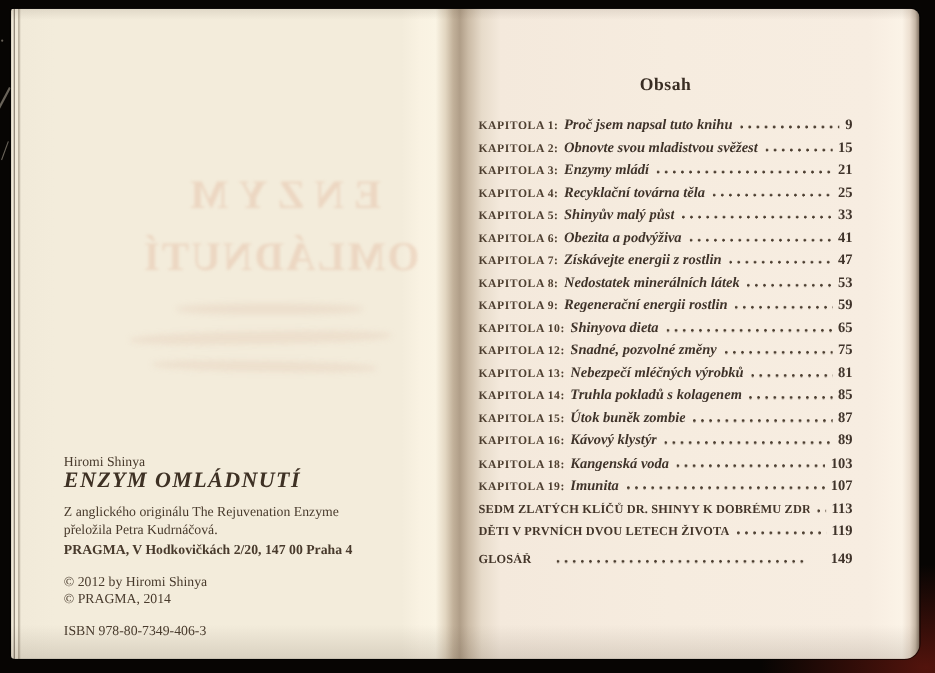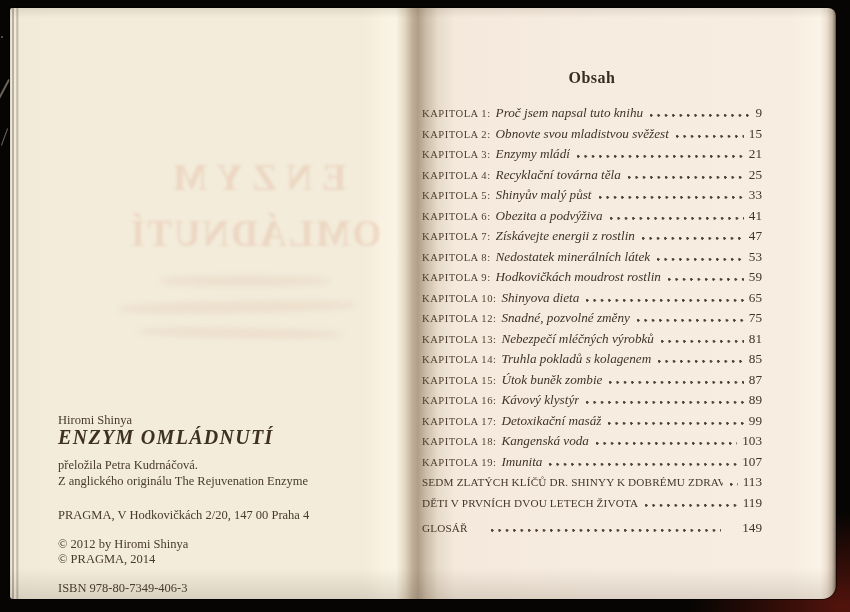--- a/index.html
+++ b/index.html
@@ -69,38 +69,38 @@
   .colophon {
     position: absolute; left: 48px; top: 405px; width: 330px;
     color: #483a2c; font-size: 12.5px; line-height: 15.5px;
   }
   .colophon .author { margin: 0; }
   .colophon .book-title {
     font-size: 20px; font-weight: bold; letter-spacing: 1.3px;
     color: #3e3124; margin: 1px 0 13px 0; font-style: italic;
   }
   .colophon .origin { margin: 0; }
-  .colophon .publisher { margin: 19px 0 0 0; }
+  .colophon .publisher { margin: 4px 0 0 0; font-weight: bold; }
   .colophon .copy1 { margin: 13px 0 0 0; }
   .colophon .copy2 { margin: 0; }
   .colophon .isbn { margin: 13px 0 0 0; }
 
   
   .toc {
-    position: absolute; left: 412px; top: 60px; width: 340px;
+    position: absolute; left: 425px; top: 60px; width: 340px;
     color: #41342a;
   }
   .toc-heading {
     text-align: center; font-weight: bold; font-size: 16px;
     letter-spacing: 0.5px; color: #392d23;
     margin: 0 0 17px 0; line-height: 20px;
   }
   .toc-row {
     display: flex; align-items: baseline;
-    height: 20.5px; white-space: nowrap;
+    height: 20.5px; white-space: nowrap; font-weight: bold;
   }
   .toc-row .label {
     font-size: 10.6px; letter-spacing: 0.5px; color: #4e3f30;
     flex: 0 0 auto;
   }
   .toc-row .title {
     font-style: italic; font-size: 13.2px; color: #3f332a;
     margin-left: 5px; flex: 0 1 auto; overflow: hidden;
   }
   .toc-row .leader {
@@ -133,22 +133,22 @@
       <div class="gl1">ENZYM</div>
       <div class="gl2">OMLÁDNUTÍ</div>
     </div>
     <div class="smudge m1"></div>
     <div class="smudge m2"></div>
     <div class="smudge m3"></div>
 
     <div class="colophon">
       <p class="author">Hiromi Shinya</p>
       <p class="book-title">ENZYM OMLÁDNUTÍ</p>
+      <p class="origin">Z anglického originálu The Rejuvenation Enzyme</p>
       <p class="origin">přeložila Petra Kudrnáčová.</p>
-      <p class="origin">Z anglického originálu The Rejuvenation Enzyme</p>
       <p class="publisher">PRAGMA, V Hodkovičkách 2/20, 147 00 Praha 4</p>
       <p class="copy1">© 2012 by Hiromi Shinya</p>
       <p class="copy2">© PRAGMA, 2014</p>
       <p class="isbn">ISBN 978-80-7349-406-3</p>
     </div>
 
     <div class="toc">
       <h1 class="toc-heading">Obsah</h1>
       <div>
           <div class="toc-row chapter">
@@ -194,21 +194,21 @@
     <span class="page">47</span>
   </div>
           <div class="toc-row chapter">
     <span class="label">KAPITOLA 8:</span>
     <span class="title">Nedostatek minerálních látek</span>
     <span class="leader"></span>
     <span class="page">53</span>
   </div>
           <div class="toc-row chapter">
     <span class="label">KAPITOLA 9:</span>
-    <span class="title">Hodkovičkách moudrost rostlin</span>
+    <span class="title">Regenerační energii rostlin</span>
     <span class="leader"></span>
     <span class="page">59</span>
   </div>
           <div class="toc-row chapter">
     <span class="label">KAPITOLA 10:</span>
     <span class="title">Shinyova dieta</span>
     <span class="leader"></span>
     <span class="page">65</span>
   </div>
           <div class="toc-row chapter">
@@ -235,26 +235,20 @@
     <span class="leader"></span>
     <span class="page">87</span>
   </div>
           <div class="toc-row chapter">
     <span class="label">KAPITOLA 16:</span>
     <span class="title">Kávový klystýr</span>
     <span class="leader"></span>
     <span class="page">89</span>
   </div>
           <div class="toc-row chapter">
-    <span class="label">KAPITOLA 17:</span>
-    <span class="title">Detoxikační masáž</span>
-    <span class="leader"></span>
-    <span class="page">99</span>
-  </div>
-          <div class="toc-row chapter">
     <span class="label">KAPITOLA 18:</span>
     <span class="title">Kangenská voda</span>
     <span class="leader"></span>
     <span class="page">103</span>
   </div>
           <div class="toc-row chapter">
     <span class="label">KAPITOLA 19:</span>
     <span class="title">Imunita</span>
     <span class="leader"></span>
     <span class="page">107</span>

